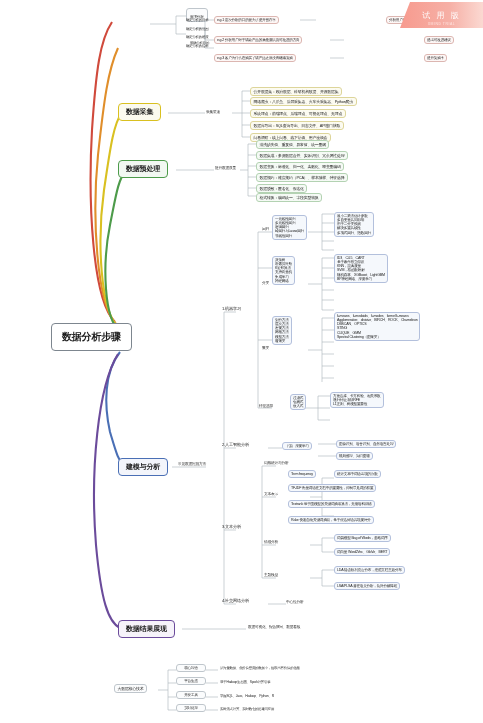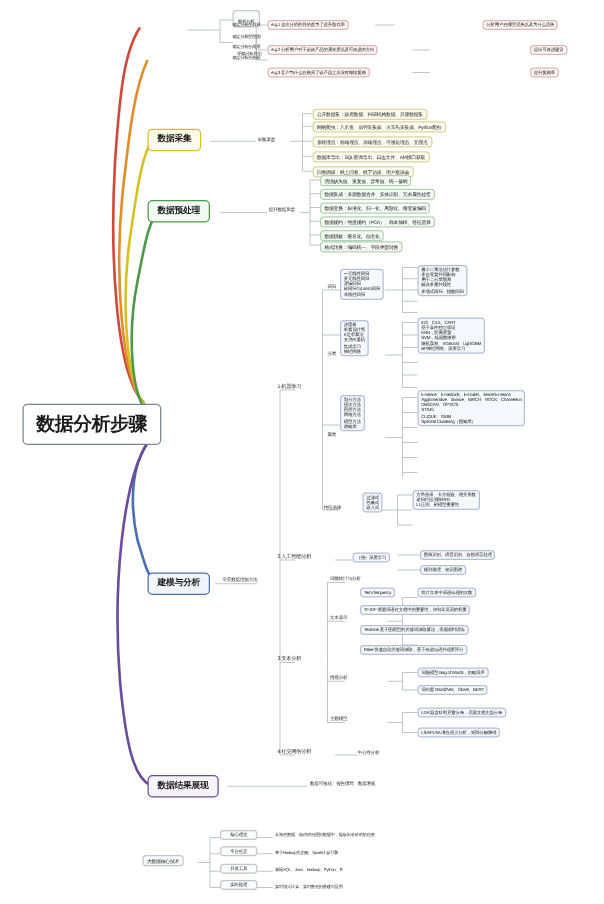--- a/index.html
+++ b/index.html
@@ -28,24 +28,25 @@
     border-radius: 3px;
     color: #1b1b1b;
     line-height: 1.15;
     padding: 2px 3px;
     white-space: nowrap;
     letter-spacing: -0.2px;
   }
   .node.center {
     border: 1px solid #7d868f;
     border-radius: 4px;
-    font-size: 15px;
+    font-size: 10px;
     font-weight: bold;
     padding: 7px 10px;
     box-shadow: 0 0 0 1px #ffffff inset;
+    margin-left: 33px;
   }
   .node.l1 {
     font-size: 7px;
     font-weight: bold;
     padding: 4px 7px;
     border-radius: 4px;
   }
   .node.l1.c-yellow { border-color: #d9c020; background:#fbfaef; }
   .node.l1.c-green  { border-color: #4d9b4a; background:#f2f8f2; }
   .node.l1.c-blue   { border-color: #4a6fb5; background:#f3f5fb; }
@@ -391,15 +392,19 @@
   <div class="node l4 tint-grey" style="left:176px; top:664px; width:30px; text-align:center;">核心理念</div>
   <div class="node l4 tint-grey" style="left:176px; top:677px; width:30px; text-align:center;">平台生态</div>
   <div class="node l4 tint-grey" style="left:176px; top:691px; width:30px; text-align:center;">开发工具</div>
   <div class="node l4 tint-grey" style="left:176px; top:704px; width:30px; text-align:center;">实时处理</div>
 
   <div class="plain xs" style="left:220px; top:666px;">从海量数据、低价值密度的数据中，提取出有价值的信息</div>
   <div class="plain xs" style="left:220px; top:680px;">基于Hadoop生态圈、Spark计算引擎</div>
   <div class="plain xs" style="left:220px; top:694px;">掌握SQL、Java、Hadoop、Python、R</div>
   <div class="plain xs" style="left:220px; top:707px;">实时流式计算、实时数仓的搭建与应用</div>
 
+  <div class="trial">
+    <span>试 用 版</span>
+    <span class="sub">XMIND TRIAL</span>
+  </div>
 
 
 </div>
 
 </body></html>

